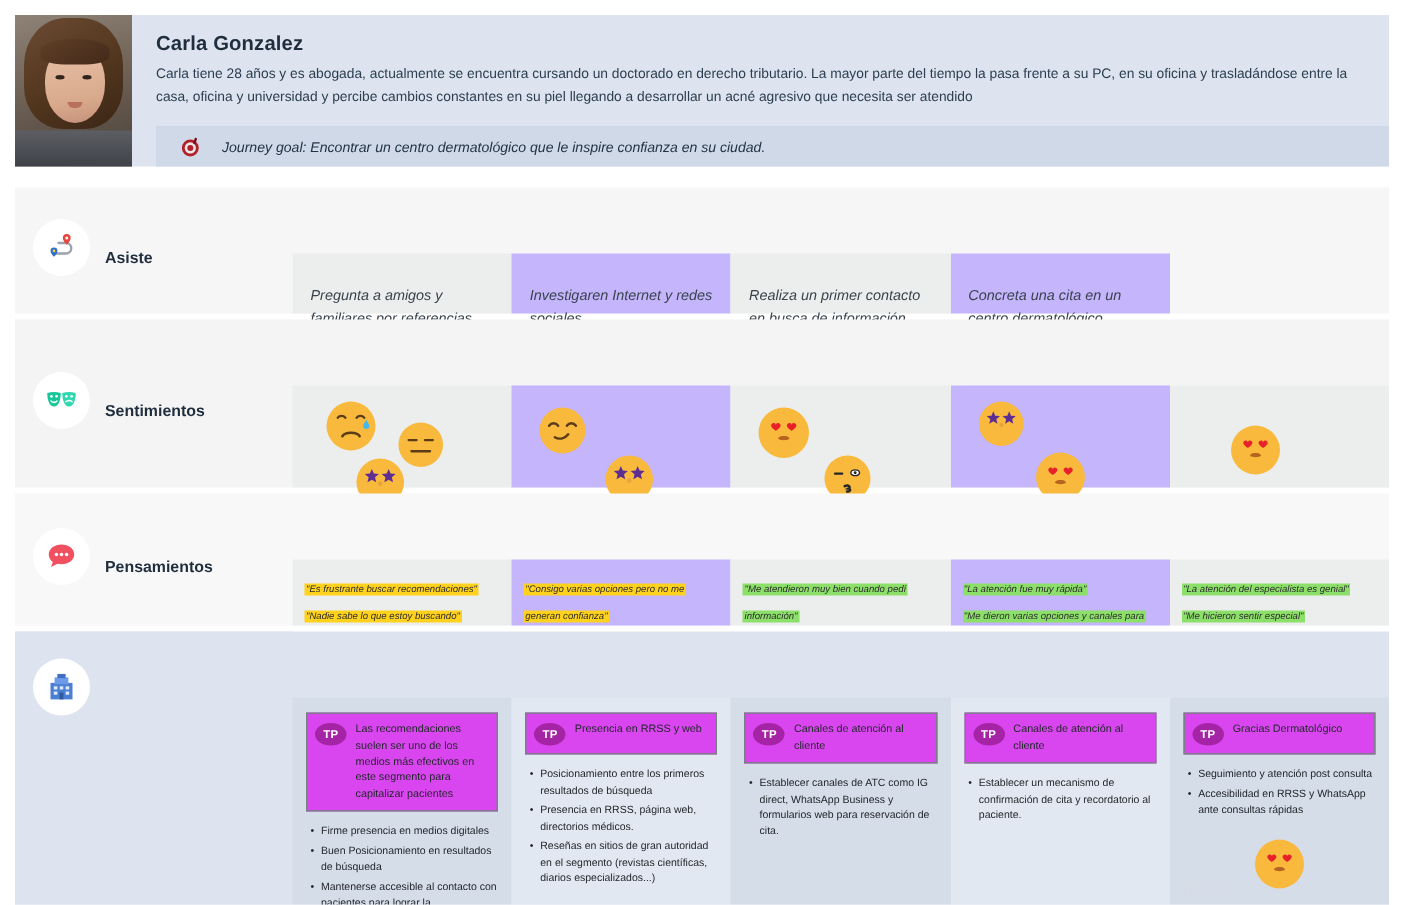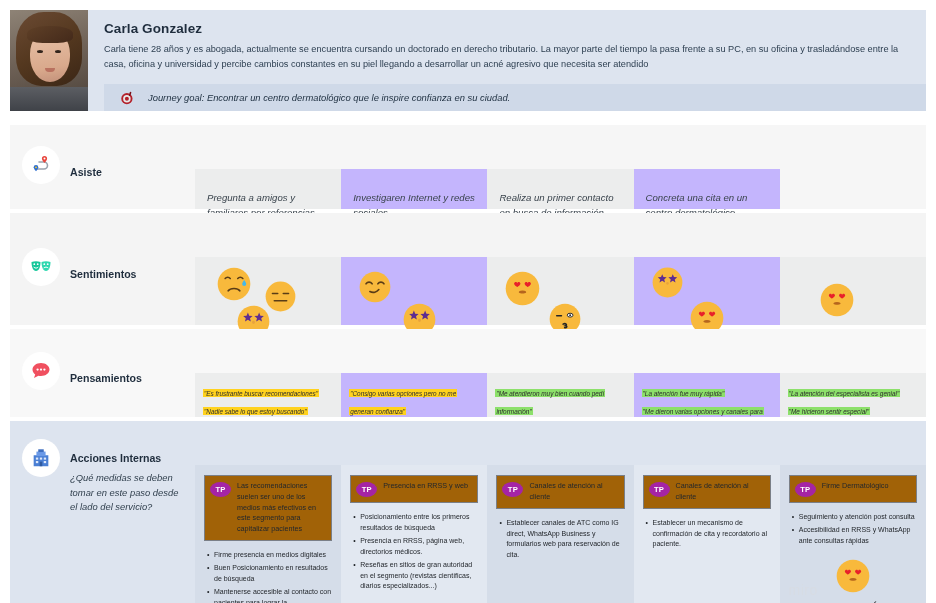--- a/index.html
+++ b/index.html
@@ -116,21 +116,21 @@
   .g { background: #8ce06a; }
 
   
   .r-acc { min-height: 188px; background: #dde4ef; }
   .r-acc .cell.shade { background: #d5dde9; }
   .r-acc .cell.plain { background: #e2e8f1; }
   .r-acc .cell { padding: 10px 9px 8px 9px; }
   .r-acc .row-label { background: #dde4ef; }
 
   .tp-card {
-    border: 1px solid #7a7f87; background: #a16207;
+    border: 1px solid #7a7f87; background: #d946ef;
     padding: 5px 6px 5px 5px; display: flex; align-items: flex-start;
     min-height: 26px;
   }
   .tp-badge {
     flex: 0 0 21px; width: 21px; height: 15px; border-radius: 50%;
     background: #a524a5; color: #fff; font-size: 7.6px; font-weight: bold;
     display: flex; align-items: center; justify-content: center;
     margin-right: 6px; margin-top: 1px; letter-spacing: .2px;
   }
   .tp-title { font-size: 7.2px; color: #23272c; line-height: 1.5; }
@@ -362,24 +362,20 @@
             <rect x="7" y="5" width="10" height="5" fill="#6b9ae8"></rect>
             <rect x="9" y="2.5" width="6" height="3" fill="#3f6fc0"></rect>
             <rect x="6.4" y="11.5" width="2.6" height="2.3" fill="#dfe9fa"></rect>
             <rect x="10.7" y="11.5" width="2.6" height="2.3" fill="#dfe9fa"></rect>
             <rect x="15" y="11.5" width="2.6" height="2.3" fill="#dfe9fa"></rect>
             <rect x="6.4" y="15.3" width="2.6" height="2.3" fill="#dfe9fa"></rect>
             <rect x="15" y="15.3" width="2.6" height="2.3" fill="#dfe9fa"></rect>
             <rect x="10.6" y="16" width="2.8" height="5" fill="#2f5aa0"></rect>
           </svg>
         </span>
-        <div class="label-text-wrap">
-          <div class="label-title">Acciones Internas</div>
-          <div class="label-sub">¿Qué medidas se deben tomar en este paso desde el lado del servicio?</div>
-        </div>
       </div>
       <div class="cell shade">
           <div class="tp-card">
             <span class="tp-badge">TP</span>
             <span class="tp-title">Las recomendaciones suelen ser uno de los medios más efectivos en este segmento para capitalizar pacientes</span>
           </div>
           <div class="bullets">
             <div class="bullet">
               <span class="dot">•</span>
               <span class="btxt">Firme presencia en medios digitales</span>
@@ -434,21 +430,21 @@
           <div class="bullets">
             <div class="bullet">
               <span class="dot">•</span>
               <span class="btxt">Establecer un mecanismo de confirmación de cita y recordatorio al paciente.</span>
             </div>
           </div>
         </div>
       <div class="cell shade">
           <div class="tp-card">
             <span class="tp-badge">TP</span>
-            <span class="tp-title">Firme Dermatológico</span>
+            <span class="tp-title">Gracias Dermatológico</span>
           </div>
           <div class="bullets">
             <div class="bullet">
               <span class="dot">•</span>
               <span class="btxt">Seguimiento y atención post consulta</span>
             </div>
             <div class="bullet">
               <span class="dot">•</span>
               <span class="btxt">Accesibilidad en RRSS y WhatsApp ante consultas rápidas</span>
             </div>

